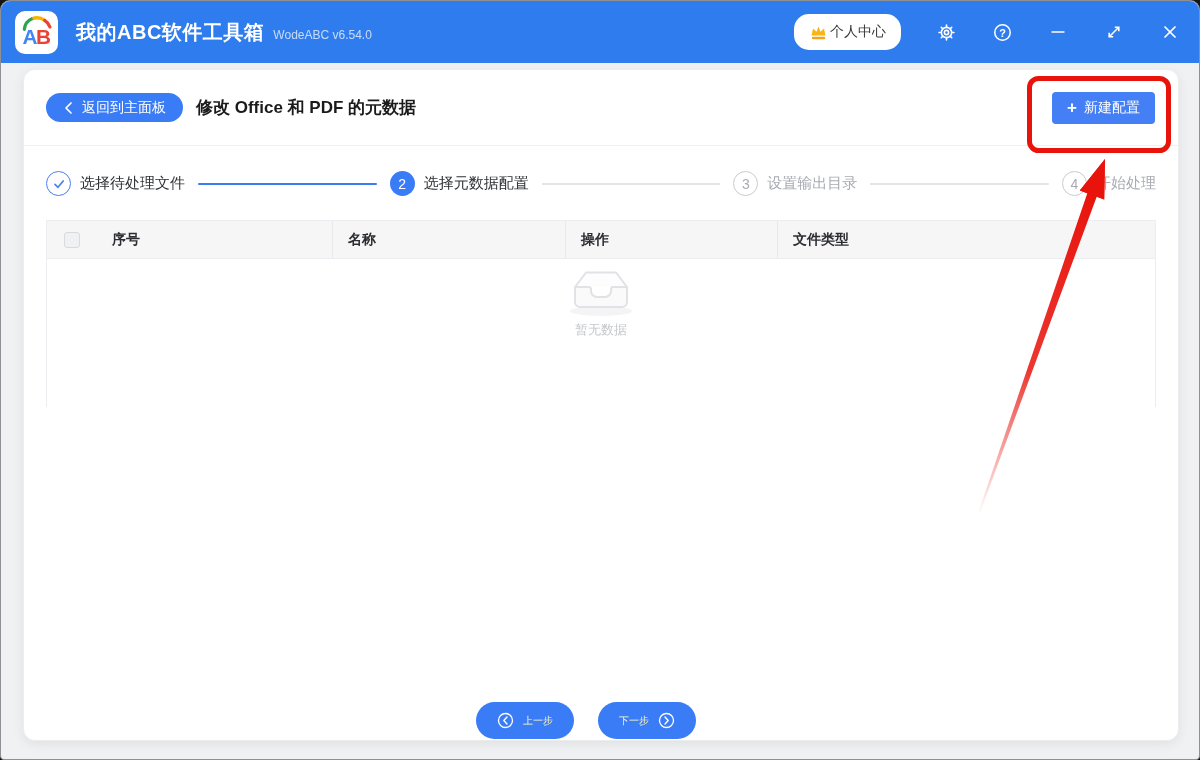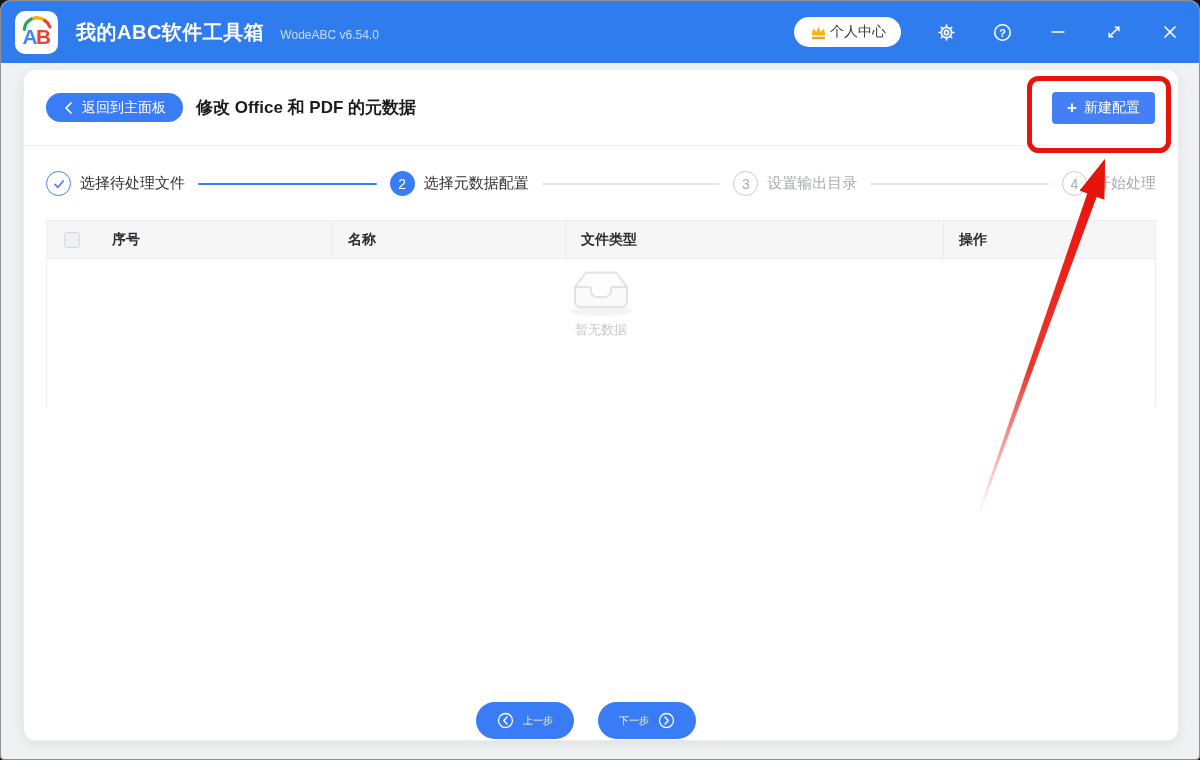--- a/index.html
+++ b/index.html
@@ -2,23 +2,23 @@
 <html><head>
 <meta charset="utf-8">
 <style>
   html,body{margin:0;padding:0;background:#141414;font-family:"Liberation Sans","DejaVu Sans",sans-serif;-webkit-font-smoothing:antialiased;}
   *{box-sizing:border-box;}
   .window{position:relative;width:1200px;height:760px;background:#f0f1f3;border-radius:10px 10px 4px 4px;overflow:hidden;border:1px solid #8d9196;}
   
   .titlebar{position:absolute;left:0;top:0;width:100%;height:62px;background:#2f7cee;display:flex;align-items:center;padding:0 18px 0 14px;}
   .logo{width:43px;height:43px;background:#ffffff;border-radius:10px;display:flex;align-items:center;justify-content:center;flex:none;}
   .app-title{color:#ffffff;font-size:20px;font-weight:bold;margin-left:18px;letter-spacing:.5px;}
-  .app-version{color:rgba(255,255,255,.72);font-size:12px;margin-left:16px;margin-top:6px;}
+  .app-version{color:rgba(255,255,255,.72);font-size:12px;margin-left:9px;margin-top:6px;}
   .tb-spacer{flex:1;}
-  .vip-pill{height:30px;border-radius:15px;background:#ffffff;display:flex;align-items:center;gap:2px;padding:0 15px;cursor:pointer;}
+  .vip-pill{height:36px;border-radius:15px;background:#ffffff;display:flex;align-items:center;gap:2px;padding:0 15px;cursor:pointer;}
   .vip-pill span{font-size:14px;color:#3a3a3a;}
   .tb-icon{width:22px;height:22px;display:flex;align-items:center;justify-content:center;margin-left:34px;cursor:pointer;flex:none;}
   
   .panel{position:absolute;left:22px;top:68px;width:1156px;height:672px;background:#ffffff;border:1px solid #ededee;border-radius:12px;box-shadow:0 3px 12px rgba(0,0,0,.07);}
   .panel-header{height:76px;display:flex;align-items:center;padding:12px 22px;border-bottom:1px solid #f0f0f1;}
   .back-btn{height:29px;border-radius:15px;background:#3a7cf6;color:#fff;font-size:14px;display:flex;align-items:center;gap:8px;padding:0 17px;border:none;cursor:pointer;}
   .page-title{font-size:17px;font-weight:bold;color:#1b1b1c;margin-left:13px;}
   .ph-spacer{flex:1;}
   .new-config-btn{height:32px;border-radius:4px;background:#447ff5;color:#fff;font-size:14px;display:flex;align-items:center;gap:7px;padding:0 15px;border:none;cursor:pointer;margin-right:1px;}
   .new-config-btn .plus{font-size:17px;font-weight:bold;line-height:1;margin-top:-1px;}
@@ -179,22 +179,22 @@
       </div>
     </div>
 
     <div class="table">
       <div class="thead">
         <div class="th th-check">
           <div class="checkbox"></div>
         </div>
         <div class="th th-seq">序号</div>
         <div class="th th-name sep">名称</div>
+        <div class="th th-op sep">操作</div>
         <div class="th th-type sep">文件类型</div>
-        <div class="th th-op sep">操作</div>
       </div>
       <div class="tbody">
         <svg width="80" height="58" viewBox="0 0 80 58">
           <ellipse cx="40" cy="52" rx="31" ry="5" fill="#f4f4f6"></ellipse>
           <path d="M14,28 L25,13.5 L55,13.5 L66,28" fill="#fdfdfe" stroke="#e1e2e5" stroke-width="2" stroke-linejoin="round"></path>
           <path d="M14,28 L28,28 C30,28 30,29 30,30.5 L30,32 C30,35.3 32.7,38 36,38 L44,38 C47.3,38 50,35.3 50,32 L50,30.5 C50,29 50,28 52,28 L66,28 L66,43 C66,45.8 63.8,48 61,48 L19,48 C16.2,48 14,45.8 14,43 Z" fill="#fafafb" stroke="#e1e2e5" stroke-width="2" stroke-linejoin="round"></path>
         </svg>
         <div class="empty-text">暂无数据</div>
       </div>
     </div>

